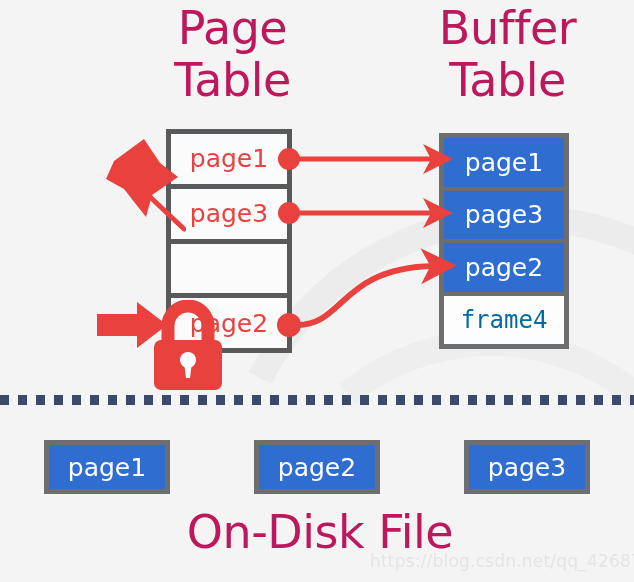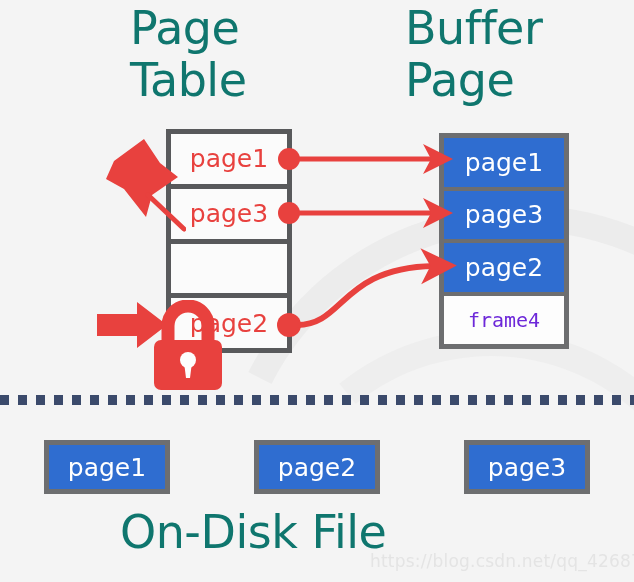--- a/index.html
+++ b/index.html
@@ -31,24 +31,24 @@
   }
   .bg-swoosh.s2 {
     width: 430px; height: 430px;
     left: 250px; top: 330px;
     border-color: #eeeeee transparent transparent transparent;
     transform: rotate(6deg);
   }
 
   .heading {
     position: absolute;
-    color: #0f766e;
+    color: #be185d;
     font-size: 46px;
     line-height: 52px;
-    text-align: left;
+    text-align: center;
     font-weight: 400;
     letter-spacing: -0.5px;
     white-space: pre-line;
   }
   #title-page-table { left: 130px; top: 2px; width: 205px; }
   #title-buffer-pool { left: 405px; top: 2px; width: 205px; }
   #title-on-disk {
     left: 120px; top: 506px; width: 400px;
     font-size: 46px; line-height: 52px;
   }
@@ -107,22 +107,22 @@
   #buffer-pool .bp-row.filled {
     background: #2f6dd0;
   }
   #buffer-pool .bp-row.filled .bp-label {
     color: #ffffff;
     font-size: 25px;
     line-height: 25px;
   }
   #buffer-pool .bp-row.empty { background: #fdfdfd; }
   #buffer-pool .bp-row.empty .bp-label {
-    color: #6d28d9;
-    font-size: 20px;
+    color: #0369a1;
+    font-size: 24px;
     line-height: 24px;
     font-family: "DejaVu Sans Mono", monospace;
   }
 
   
   #connectors {
     position: absolute;
     left: 0; top: 0;
     width: 634px; height: 582px;
     pointer-events: none;
@@ -207,21 +207,21 @@
 
 <div id="canvas">
 
   <div class="bg-swoosh s1"></div>
   <div class="bg-swoosh s2"></div>
 
   <div class="heading" id="title-page-table">Page
 Table</div>
 
   <div class="heading" id="title-buffer-pool">Buffer
-Page</div>
+Table</div>
 
   <div class="heading" id="title-on-disk">On-Disk File</div>
 
   <div id="page-table">
     <div class="pt-row">
       <span class="pt-label">page1</span>
     </div>
     <div class="pt-row">
       <span class="pt-label">page3</span>
     </div>

